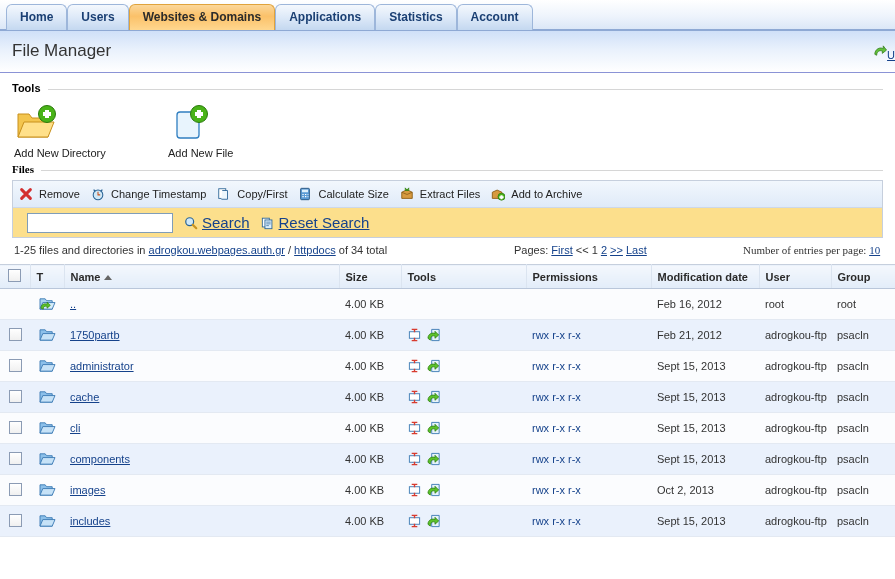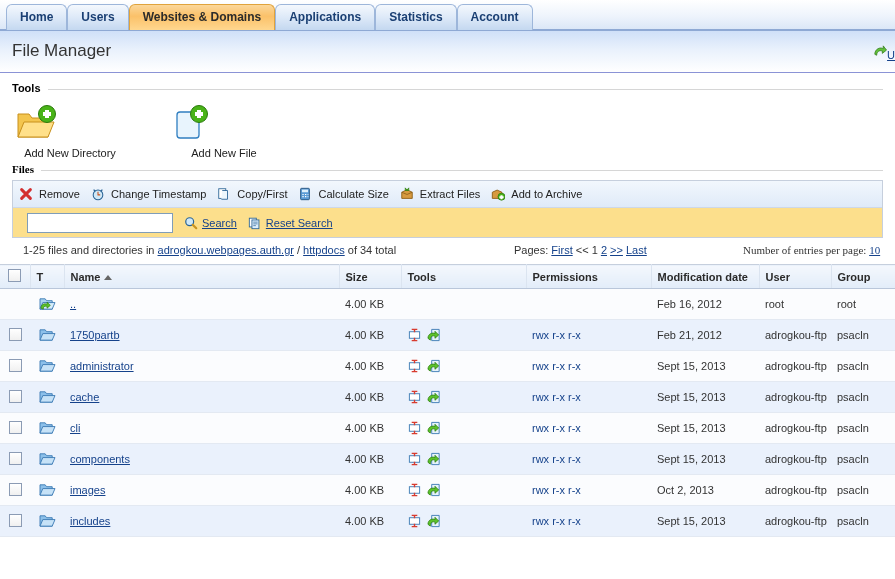--- a/index.html
+++ b/index.html
@@ -92,21 +92,21 @@
   }
 
   
   .tools-row {
     margin: 10px 0 0 14px;
     display: flex;
     gap: 42px;
   }
   .tool-item {
     width: 112px;
-    text-align: center;
+    text-align: left;
     cursor: pointer;
   }
   .tool-icon { height: 40px; position: relative; }
   .tool-label {
     font-size: 11px;
     color: #222222;
     margin-top: 3px;
   }
 
   
@@ -146,34 +146,34 @@
     height: 16px;
     border: 1px solid #7f9db9;
     font-size: 11px;
     font-family: "Liberation Sans", sans-serif;
     padding: 1px 2px;
     box-sizing: content-box;
     background: #ffffff;
   }
   .slink {
     display: flex; align-items: center; gap: 4px;
-    font-size: 11px;
+    font-size: 15px;
     cursor: pointer;
   }
   .slink .lbl { color: #15428b; text-decoration: underline; }
 
   
   .infoline {
     position: relative;
     height: 26px;
     margin: 0 12px;
     font-size: 11px;
     color: #333333;
   }
-  .infoline .left { position: absolute; left: 11px; top: 6px; white-space: nowrap; }
+  .infoline .left { position: absolute; left: 2px; top: 6px; white-space: nowrap; }
   .infoline .pages { position: absolute; left: 502px; top: 6px; white-space: nowrap; }
   .infoline .perpage { position: absolute; left: 731px; top: 6px; white-space: nowrap; font-family: Liberation Serif, serif; }
   a.l { color: #15428b; text-decoration: underline; cursor: pointer; }
   span.cur { color: #333333; }
 
   
   .ftable {
     width: 895px;
     border-collapse: collapse;
     font-size: 11px;

